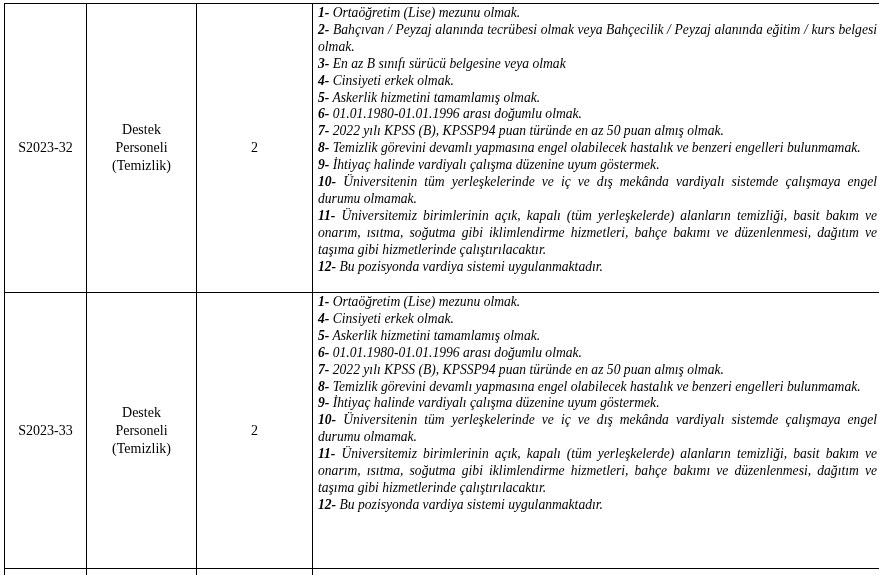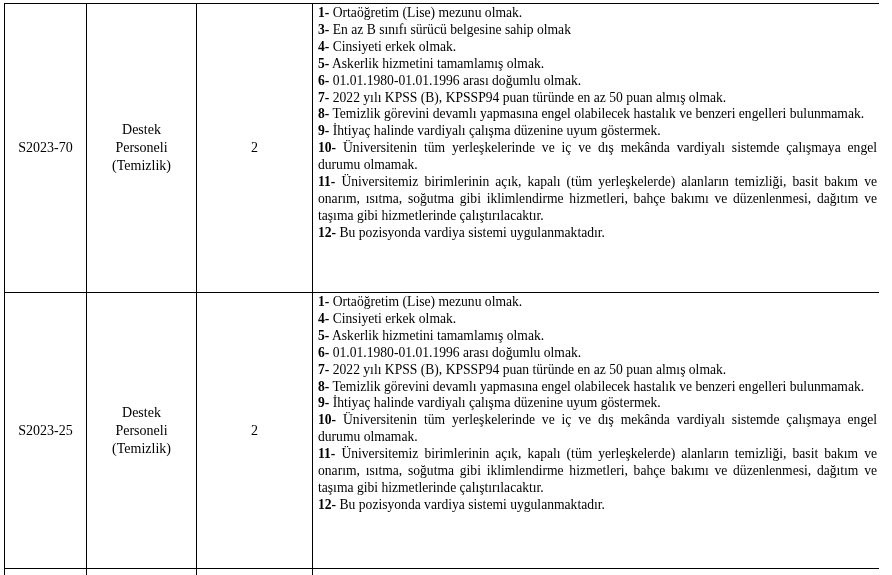--- a/index.html
+++ b/index.html
@@ -41,57 +41,58 @@
     font-size: 14px;
     line-height: 18px;
   }
   .pos-inner { max-width: 72px; margin: 0 auto; }
   .cell.req {
     border-right: none;
     padding: 1px 2px 0 5px;
     font-size: 13.6px;
     line-height: 16.9px;
   }
-  .req-item { text-align: justify; }
+  .req-item { text-align: justify; font-style: italic; }
   .req-item .num { font-weight: bold; }
 </style>
 </head>
 <body>
 
 <div class="page">
   <div class="doc-table">
 
     <div class="trow r1">
       <div class="cell center">
-        <span>S2023-70</span>
+        <span>S2023-32</span>
       </div>
       <div class="cell center">
         <div class="pos-inner">Destek Personeli (Temizlik)</div>
       </div>
       <div class="cell center">
         <span>2</span>
       </div>
       <div class="cell req">
         <div class="req-item"><span class="num">1-</span> <span>Ortaöğretim (Lise) mezunu olmak.</span></div>
-        <div class="req-item"><span class="num">3-</span> <span>En az B sınıfı sürücü belgesine sahip olmak</span></div>
+        <div class="req-item"><span class="num">2-</span> <span>Bahçıvan / Peyzaj alanında tecrübesi olmak veya Bahçecilik / Peyzaj alanında eğitim / kurs belgesi olmak.</span></div>
+        <div class="req-item"><span class="num">3-</span> <span>En az B sınıfı sürücü belgesine veya olmak</span></div>
         <div class="req-item"><span class="num">4-</span> <span>Cinsiyeti erkek olmak.</span></div>
         <div class="req-item"><span class="num">5-</span> <span>Askerlik hizmetini tamamlamış olmak.</span></div>
         <div class="req-item"><span class="num">6-</span> <span>01.01.1980-01.01.1996 arası doğumlu olmak.</span></div>
         <div class="req-item"><span class="num">7-</span> <span>2022 yılı KPSS (B), KPSSP94 puan türünde en az 50 puan almış olmak.</span></div>
         <div class="req-item"><span class="num">8-</span> <span>Temizlik görevini devamlı yapmasına engel olabilecek hastalık ve benzeri engelleri bulunmamak.</span></div>
         <div class="req-item"><span class="num">9-</span> <span>İhtiyaç halinde vardiyalı çalışma düzenine uyum göstermek.</span></div>
         <div class="req-item"><span class="num">10-</span> <span>Üniversitenin tüm yerleşkelerinde ve iç ve dış mekânda vardiyalı sistemde çalışmaya engel durumu olmamak.</span></div>
         <div class="req-item"><span class="num">11-</span> <span>Üniversitemiz birimlerinin açık, kapalı (tüm yerleşkelerde) alanların temizliği, basit bakım ve onarım, ısıtma, soğutma gibi iklimlendirme hizmetleri, bahçe bakımı ve düzenlenmesi, dağıtım ve taşıma gibi hizmetlerinde çalıştırılacaktır.</span></div>
         <div class="req-item"><span class="num">12-</span> <span>Bu pozisyonda vardiya sistemi uygulanmaktadır.</span></div>
       </div>
     </div>
 
     <div class="trow r2">
       <div class="cell center">
-        <span>S2023-25</span>
+        <span>S2023-33</span>
       </div>
       <div class="cell center">
         <div class="pos-inner">Destek Personeli (Temizlik)</div>
       </div>
       <div class="cell center">
         <span>2</span>
       </div>
       <div class="cell req">
         <div class="req-item"><span class="num">1-</span> <span>Ortaöğretim (Lise) mezunu olmak.</span></div>
         <div class="req-item"><span class="num">4-</span> <span>Cinsiyeti erkek olmak.</span></div>

